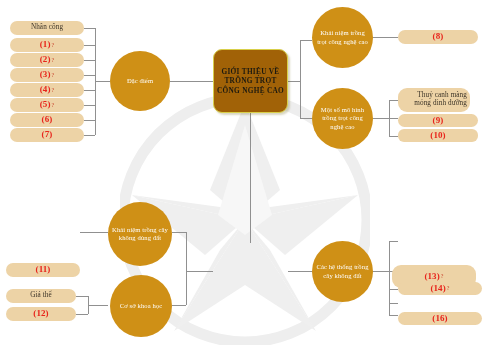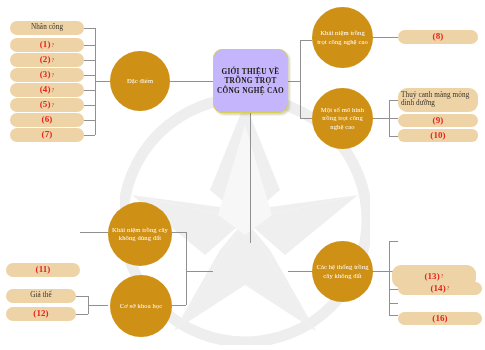--- a/index.html
+++ b/index.html
@@ -37,21 +37,21 @@
 
   
   .pill {
     position: absolute;
     background: #edd3a6;
     border-radius: 9px;
     box-sizing: border-box;
     display: flex;
     align-items: center;
     justify-content: center;
-    text-align: left;
+    text-align: right;
     line-height: 1.08;
     color: #3a3226;
     font-size: 7.2px;
     padding: 1px 3px;
     letter-spacing: 0.1px;
   }
   .pill.blank {
     color: #e8241b;
     font-size: 9px;
     font-weight: bold;
@@ -77,21 +77,21 @@
     font-size: 6.6px;
     line-height: 1.22;
     box-sizing: border-box;
     padding: 3px;
     letter-spacing: 0.1px;
   }
 
   
   .hub {
     position: absolute;
-    background: #c4b5fd;
+    background: #a16207;
     border: 1px solid #d8cf4a;
     border-radius: 9px;
     box-shadow: 2px 2px 2px rgba(120,110,40,0.28);
     display: flex;
     align-items: center;
     justify-content: center;
     text-align: center;
     box-sizing: border-box;
     color: #1d1a10;
     font-size: 7.3px;
@@ -237,21 +237,21 @@
 
   <div class="hub" style="left:213px; top:49px; width:75px; height:64px;">
     <span>GIỚI THIỆU VỀ TRỒNG TRỌT CÔNG NGHỆ CAO</span>
   </div>
 
 
   <div class="pill blank" style="left:398px; top:30px; width:80px; height:14px;">
     <span>(8)</span>
   </div>
 
-  <div class="pill" style="left:398px; top:88px; width:80px; height:24px;">
+  <div class="pill" style="left:398px; top:88px; width:72px; height:24px;">
     <span>Thuỷ canh màng mỏng dinh dưỡng</span>
   </div>
   <div class="pill blank" style="left:398px; top:114px; width:80px; height:13px;">
     <span>(9)</span>
   </div>
   <div class="pill blank" style="left:398px; top:129px; width:80px; height:13px;border-radius:6px;">
     <span>(10)</span>
   </div>
 
   <div class="pill blank" style="left:6px; top:225px; width:74px; height:14px;margin-top:38px;">

